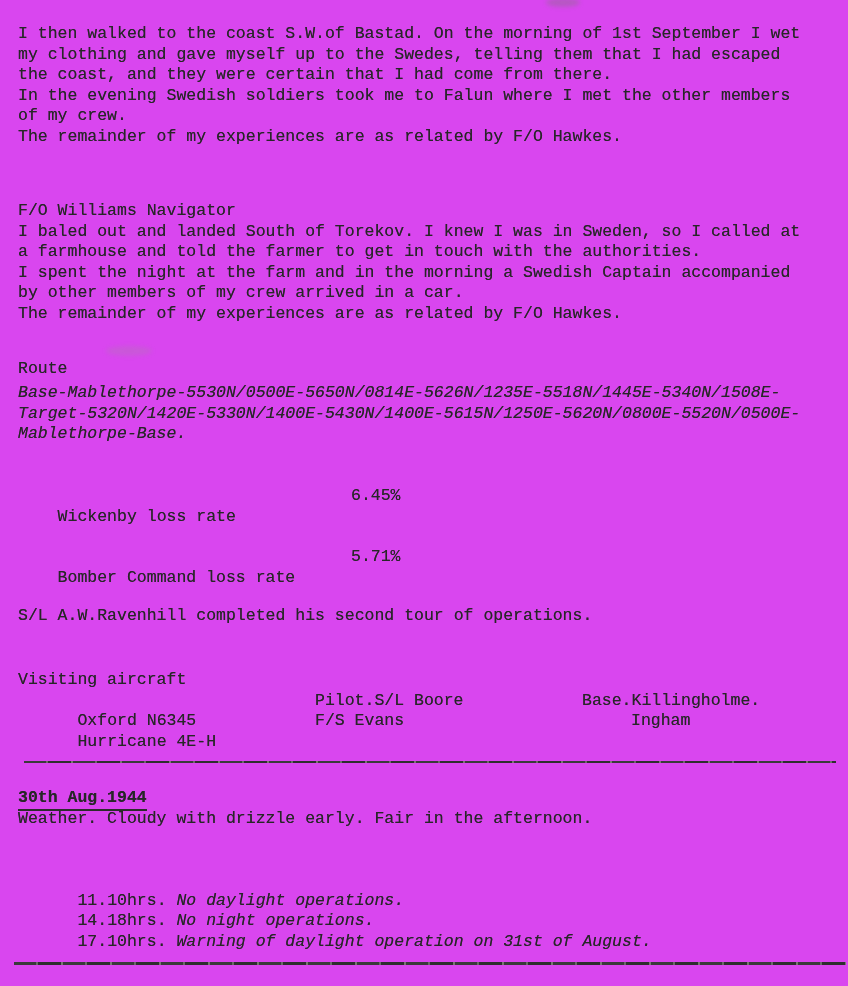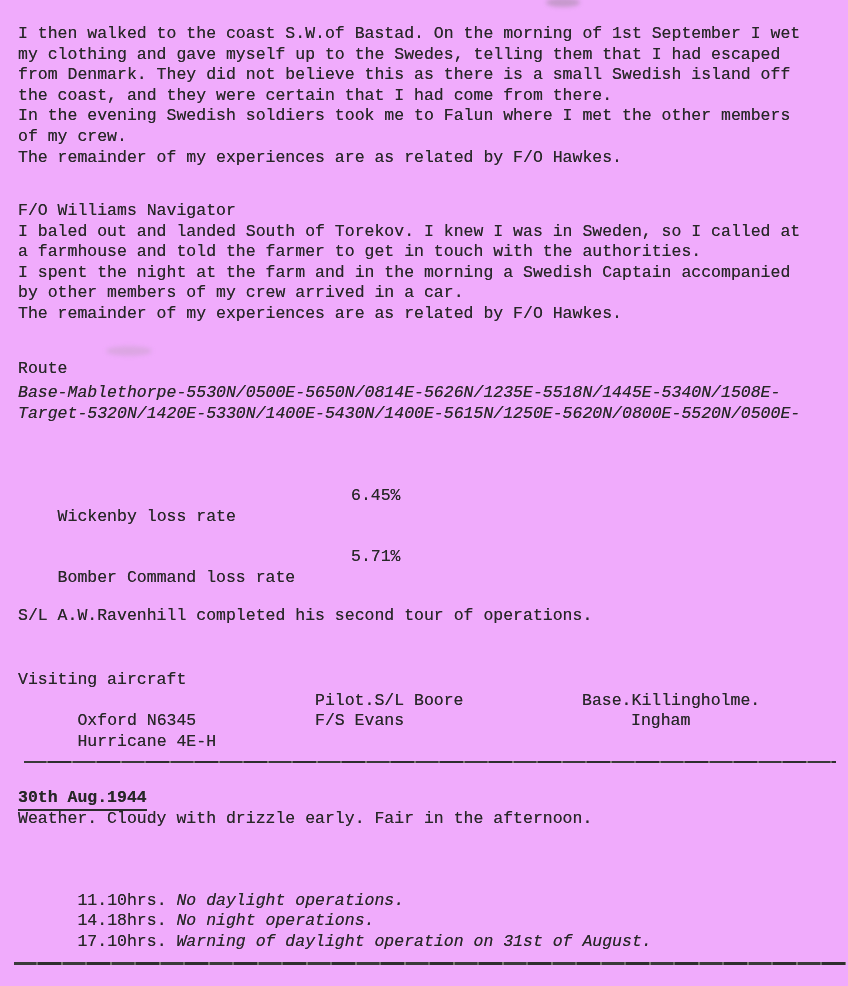--- a/index.html
+++ b/index.html
@@ -4,21 +4,21 @@
 <style>
   html, body {
     margin: 0;
     padding: 0;
     background: #e8e8e6;
   }
   .page {
     position: relative;
     width: 848px;
     height: 986px;
-    background: #f0abfc;
+    background: #d946ef;
     overflow: hidden;
     font-family: "Liberation Mono", "DejaVu Sans Mono", monospace;
     font-size: 16.5px;
     line-height: 20.6px;
     color: #272727;
     text-shadow: 0 0 0.6px rgba(30,30,30,0.65);
   }
   .block {
     position: absolute;
     left: 18px;
@@ -82,21 +82,20 @@
 <body>
 
 <div class="page">
 
   <div class="smudge smudge-top"></div>
   <div class="smudge smudge-route"></div>
 
   <div class="block sec-pilot">
     <div class="line">I then walked to the coast S.W.of Bastad. On the morning of 1st September I wet</div>
     <div class="line">my clothing and gave myself up to the Swedes, telling them that I had escaped</div>
-    <div class="line">from Denmark. They did not believe this as there is a small Swedish island off</div>
     <div class="line">the coast, and they were certain that I had come from there.</div>
     <div class="line">In the evening Swedish soldiers took me to Falun where I met the other members</div>
     <div class="line">of my crew.</div>
     <div class="line">The remainder of my experiences are as related by F/O Hawkes.</div>
   </div>
 
   <div class="block sec-navigator">
     <div class="line">F/O Williams Navigator</div>
     <div class="line">I baled out and landed South of Torekov. I knew I was in Sweden, so I called at</div>
     <div class="line">a farmhouse and told the farmer to get in touch with the authorities.</div>
@@ -104,20 +103,21 @@
     <div class="line">by other members of my crew arrived in a car.</div>
     <div class="line">The remainder of my experiences are as related by F/O Hawkes.</div>
   </div>
 
   <div class="block sec-route-heading">
     <div class="line">Route</div>
   </div>
   <div class="block sec-route">
     <div class="line">Base-Mablethorpe-5530N/0500E-5650N/0814E-5626N/1235E-5518N/1445E-5340N/1508E-</div>
     <div class="line">Target-5320N/1420E-5330N/1400E-5430N/1400E-5615N/1250E-5620N/0800E-5520N/0500E-</div>
+    <div class="line">Mablethorpe-Base.</div>
   </div>
 
   <div class="loss-row loss-row-1">
     <span>Wickenby loss rate</span>
     <span class="loss-value">6.45%</span>
   </div>
   <div class="loss-row loss-row-2">
     <span>Bomber Command loss rate</span>
     <span class="loss-value">5.71%</span>
   </div>

